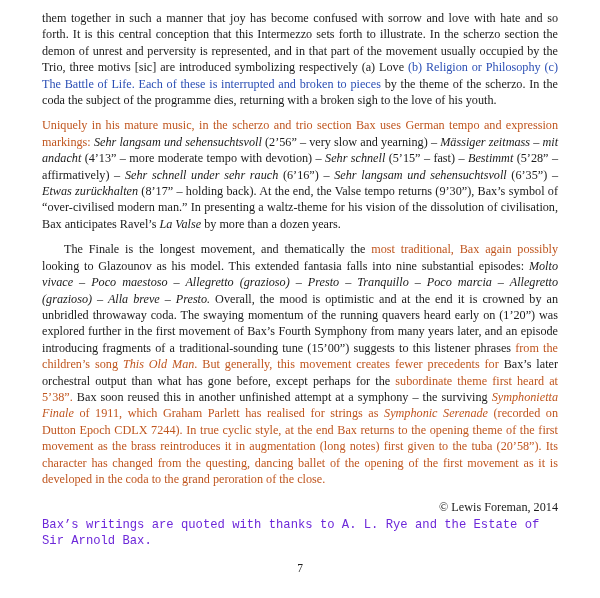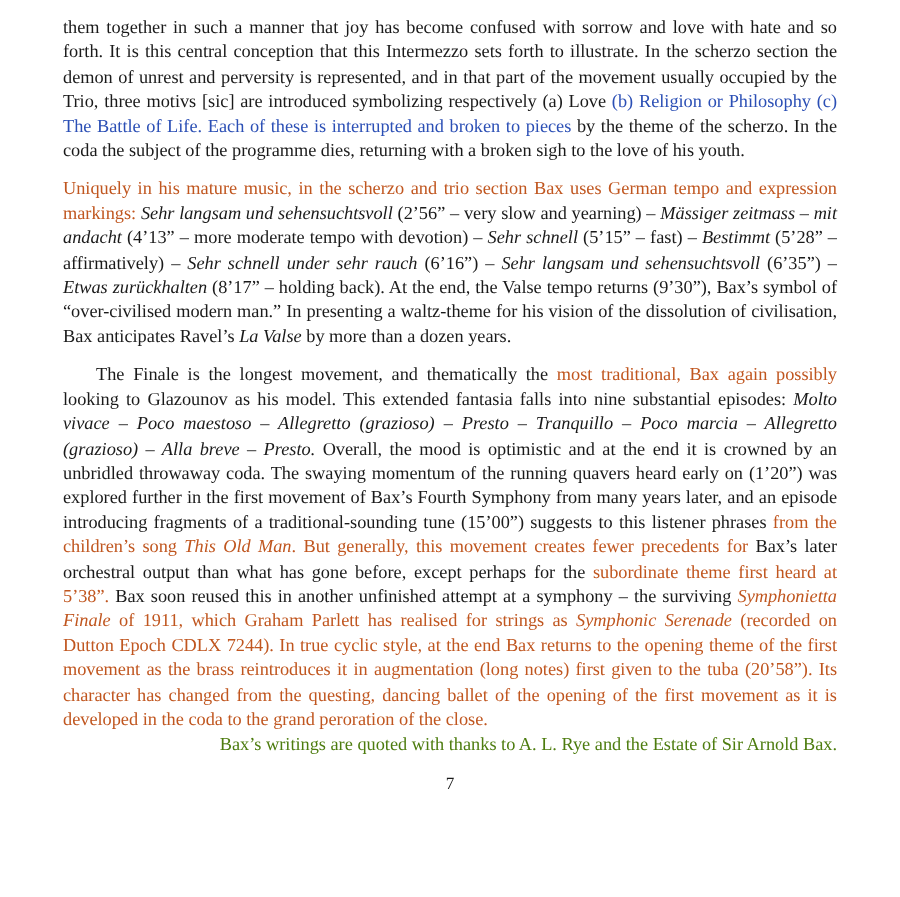--- a/index.html
+++ b/index.html
@@ -44,24 +44,25 @@
   }
   .credit {
     margin-top: 12px;
     text-align: right;
     font-size: 12.2px;
     line-height: 16.4px;
     color: #1a1a1a;
   }
   .note {
     margin-top: 1px;
-    text-align: right;
+    text-align: left;
     font-size: 12.2px;
     line-height: 16.4px;
-    color: #4d7c0f;
+    color: #6d28d9;
+    font-family: Liberation Mono, monospace;
   }
   .folio {
     margin-top: 12px;
     text-align: center;
     font-size: 11.5px;
     color: #1a1a1a;
   }
 </style>
 </head>
 <body>
@@ -73,18 +74,19 @@
   </p>
 
   <p class="para">
     <span class="orange">Uniquely in his mature music, in the scherzo and trio section Bax uses German tempo and expression markings: </span><i>Sehr langsam und sehensuchtsvoll</i><span> (2’56” – very slow and yearning) – </span><i>Mässiger zeitmass – mit andacht</i><span> (4’13” – more moderate tempo with devotion) – </span><i>Sehr schnell</i><span> (5’15” – fast) – </span><i>Bestimmt</i><span> (5’28” – affirmatively) – </span><i>Sehr schnell under sehr rauch</i><span> (6’16”) – </span><i>Sehr langsam und sehensuchtsvoll</i><span> (6’35”) – </span><i>Etwas zurückhalten</i><span> (8’17” – holding back). At the end, the Valse tempo returns (9’30”), Bax’s symbol of “over-civilised modern man.” In presenting a waltz-theme for his vision of the dissolution of civilisation, Bax anticipates Ravel’s </span><i>La Valse</i><span> by more than a dozen years.</span>
   </p>
 
   <p class="para indent">
     <span>The Finale is the longest movement, and thematically the </span><span class="orange">most traditional, Bax again possibly</span><span> looking to Glazounov as his model. This extended fantasia falls into nine substantial episodes: </span><i>Molto vivace – Poco maestoso – Allegretto (grazioso) – Presto – Tranquillo – Poco marcia – Allegretto (grazioso) – Alla breve – Presto.</i><span> Overall, the mood is optimistic and at the end it is crowned by an unbridled throwaway coda. The swaying momentum of the running quavers heard early on (1’20”) was explored further in the first movement of Bax’s Fourth Symphony from many years later, and an episode introducing fragments of a traditional-sounding tune (15’00”) suggests to this listener phrases </span><span class="orange">from the children’s song </span><i class="orange">This Old Man</i><span class="orange">. But generally, this movement creates fewer precedents for</span><span> Bax’s later orchestral output than what has gone before, except perhaps for the </span><span class="orange">subordinate theme first heard at 5’38”.</span><span> Bax soon reused this in another unfinished attempt at a symphony – the surviving </span><i class="orange">Symphonietta Finale</i><span class="orange"> of 1911, which Graham Parlett has realised for strings as </span><i class="orange">Symphonic Serenade</i><span class="orange"> (recorded on Dutton Epoch CDLX 7244). In true cyclic style, at the end Bax returns to the opening theme of the first movement as the brass reintroduces it in augmentation (long notes) first given to the tuba (20’58”). Its character has changed from the questing, dancing ballet of the opening of the first movement as it is developed in the coda to the grand peroration of the close.</span>
   </p>
 
+  <div class="credit">© Lewis Foreman, 2014</div>
 
   <div class="note">Bax’s writings are quoted with thanks to A. L. Rye and the Estate of Sir Arnold Bax.</div>
 
   <div class="folio">7</div>
 
 </div>
 
 </body></html>

